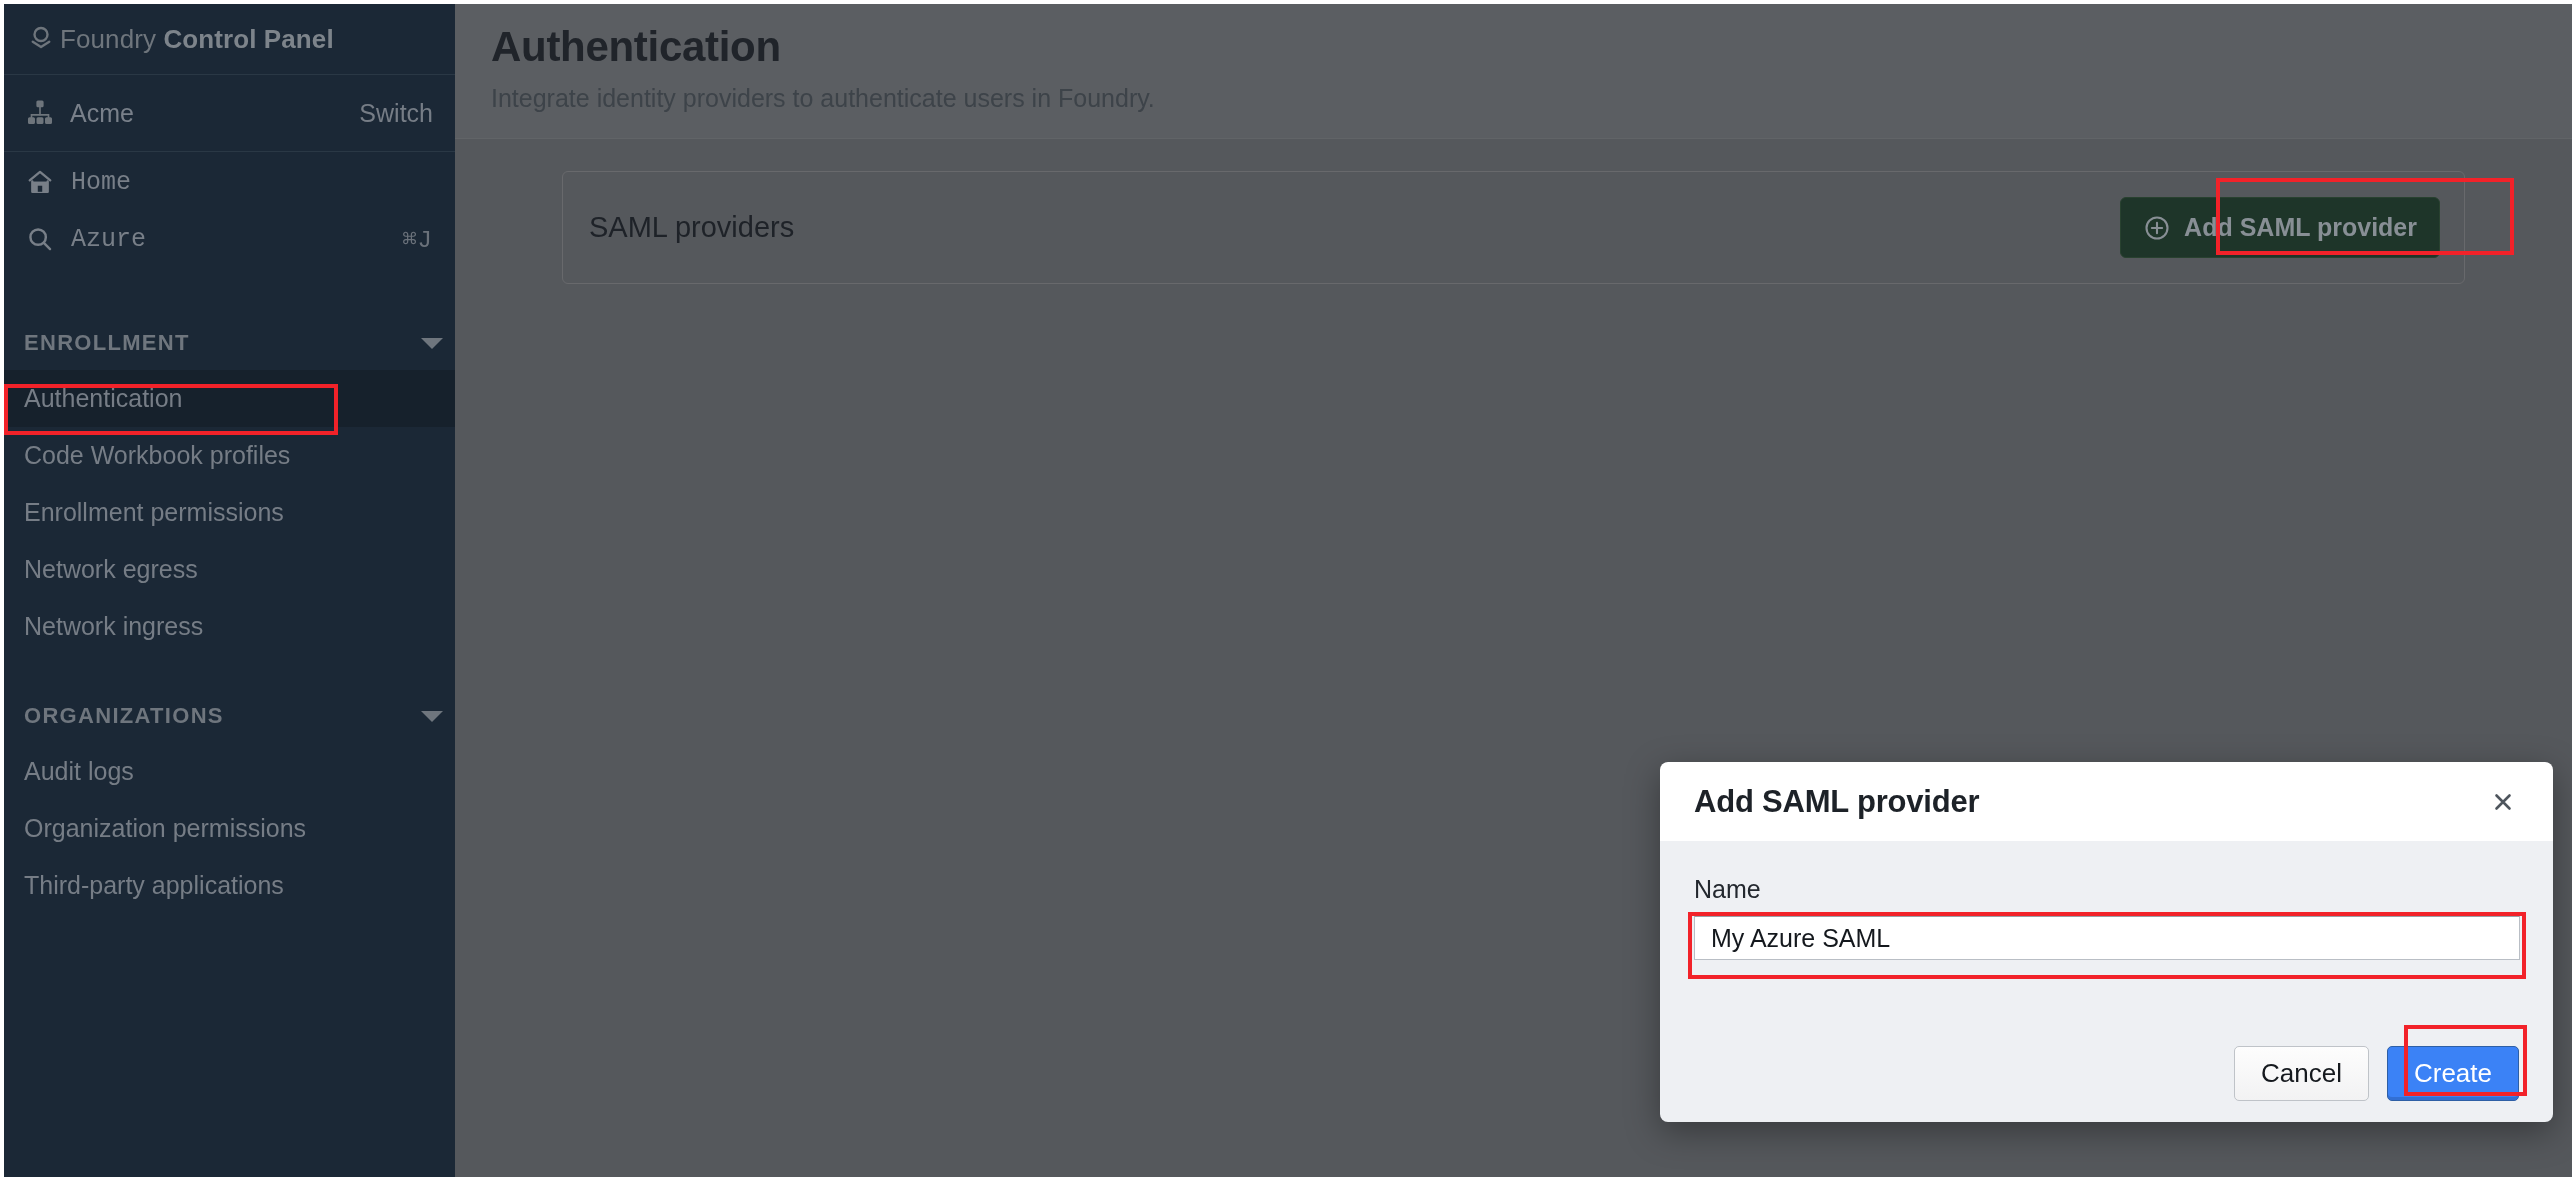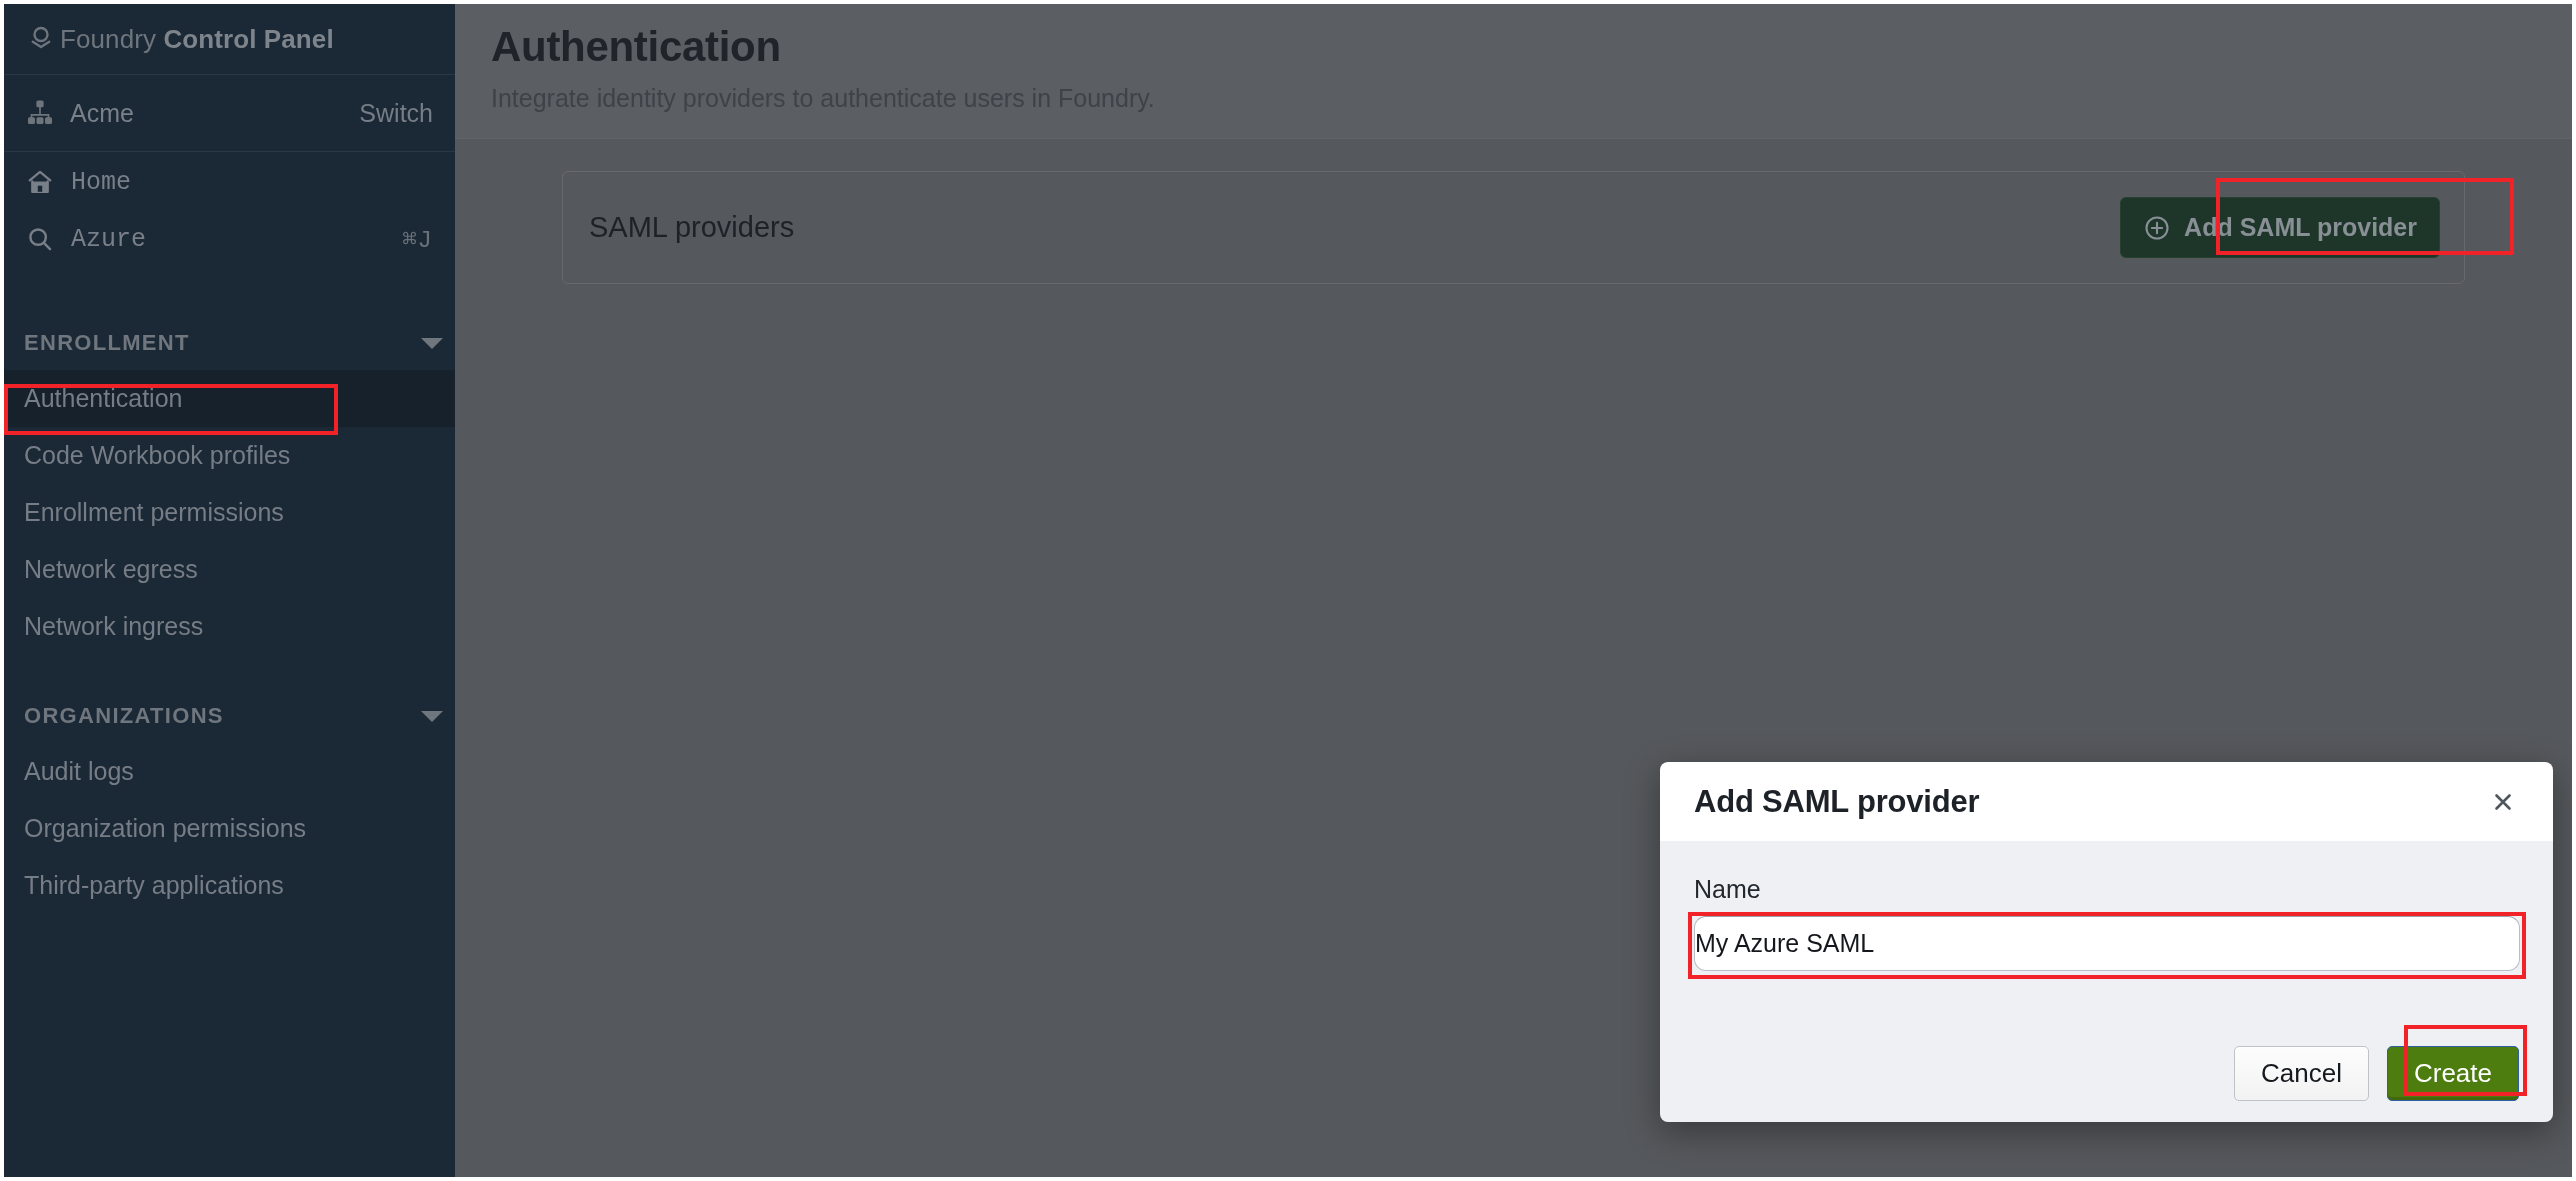--- a/index.html
+++ b/index.html
@@ -254,28 +254,28 @@
     padding: 34px 34px 0 34px;
     position: relative;
   }
   .field-label {
     font-size: 25px;
     color: #23282e;
     margin-bottom: 12px;
   }
   .text-input {
     width: 826px;
-    height: 55px;
+    height: 44px;
     background: #ffffff;
     border: 1px solid #b9bec5;
     border-top-color: #9aa0a8;
-    border-radius: 12px;
+    border-radius: 0;
     font-size: 25px;
     color: #14181d;
-    padding: 0 0;
+    padding: 0 16px;
     font-family: "Liberation Sans", sans-serif;
     display: flex;
     align-items: center;
   }
 
   
   .hl-input {
     position: absolute;
     left: 28px;
     top: 71px;
@@ -304,21 +304,21 @@
     align-items: center;
     justify-content: center;
     white-space: nowrap;
   }
   .btn-cancel {
     background: linear-gradient(#fdfdfd,#f2f2f3);
     border: 1px solid #bfc3c8;
     color: #15191e;
   }
   .btn-create {
-    background: #4d7c0f;
+    background: #3b82f6;
     border: 1px solid #2e5fa5;
     color: #ffffff;
     box-shadow: inset 0 -3px 0 rgba(0,0,0,.14);
   }
 
   
   .hl-create {
     position: absolute;
     right: 26px;
     bottom: 26px;

